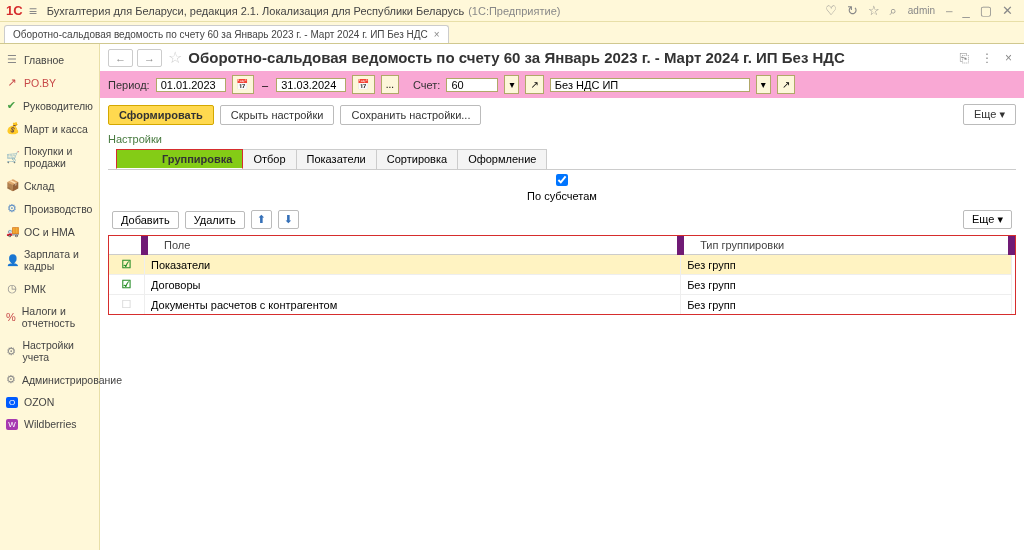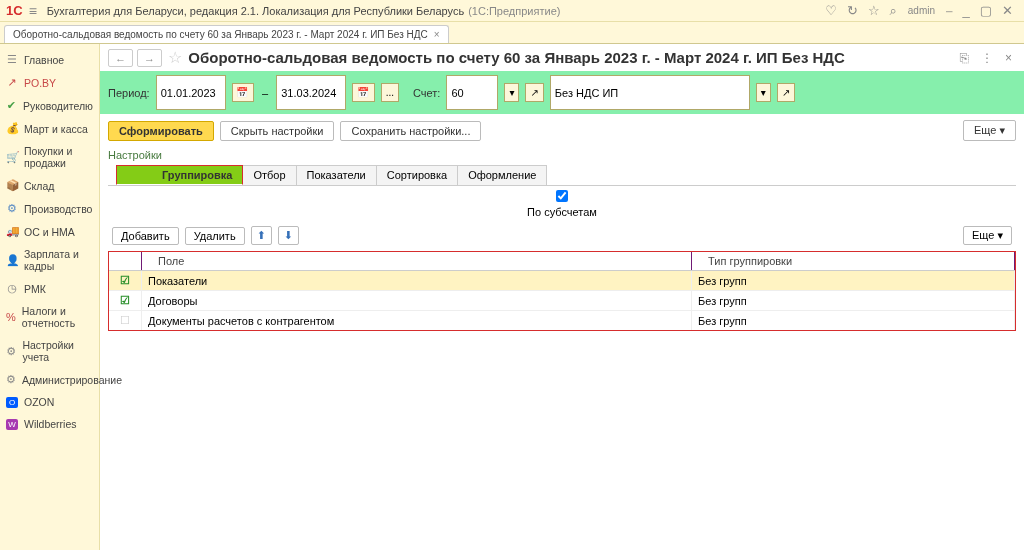--- a/index.html
+++ b/index.html
@@ -33,23 +33,23 @@
 
 .content { flex: 1; display: flex; flex-direction: column; overflow: hidden; }
 
 .page-head { background: #fff; padding: 4px 8px; display: flex; align-items: center; gap: 4px; }
 .nav-btn { border: 1px solid #ccc; background: #fff; padding: 2px 6px; font-size: 11px; cursor: pointer; border-radius: 2px; color: #888; }
 .star { color: #ccc; font-size: 16px; margin: 0 2px; cursor: pointer; }
 .page-title { font-size: 15px; font-weight: bold; color: #333; }
 .page-head .spacer { flex: 1; }
 .head-ic { color: #888; font-size: 12px; margin: 0 4px; cursor: pointer; }
 
-.params { background: #86efac; padding: 4px 8px; display: flex; align-items: center; gap: 6px; font-size: 11px; }
+.params { background: #f9a8d4; padding: 4px 8px; display: flex; align-items: center; gap: 6px; font-size: 11px; }
 .params label { color: #333; }
-.inp { border: 1px solid #b0a868; background: #fff; padding: 2px 4px; font-size: 11px; height: 35px; }
+.inp { border: 1px solid #b0a868; background: #fff; padding: 2px 4px; font-size: 11px; height: 14px; }
 .inp-btn { border: 1px solid #b0a868; background: #fdf7da; padding: 1px 4px; font-size: 10px; cursor: pointer; height: 19px; }
 .params .dash { padding: 0 2px; }
 
 .actions { background: #fff; padding: 6px 8px; display: flex; align-items: center; gap: 6px; }
 .btn { border: 1px solid #bbb; background: #fff; padding: 3px 10px; font-size: 11px; cursor: pointer; border-radius: 2px; color: #333; }
 .btn.primary { background: #ffd94f; border-color: #d4a800; font-weight: bold; }
 .btn.more { }
 .actions .spacer { flex: 1; }
 
 .settings-head { color: #477a3f; font-size: 11px; padding: 2px 8px 0; }
@@ -64,21 +64,21 @@
 .periodicity { padding: 2px 12px 6px; display: flex; align-items: center; gap: 6px; }
 .periodicity select { border: 1px solid #bbb; font-size: 11px; padding: 2px; width: 210px; height: 19px; background: #fff; }
 
 .grid-actions { padding: 4px 12px; display: flex; align-items: center; gap: 6px; }
 .grid-actions .spacer { flex: 1; }
 .g-btn { border: 1px solid #bbb; background: #fff; padding: 2px 8px; font-size: 11px; cursor: pointer; border-radius: 2px; }
 .g-btn.ic { padding: 2px 5px; color: #3570b8; }
 
 .grid-wrap { margin: 2px 8px; border: 1.5px solid #d62d2d; }
 .grid { width: 100%; border-collapse: collapse; font-size: 11px; }
-.grid th { text-align: left; padding: 3px 16px; font-weight: normal; color: #444; border-right: 1px solid #701a75; background: #fff; border-bottom: 1px solid #ccc; }
+.grid th { text-align: left; padding: 3px 16px; font-weight: normal; color: #444; border-right: 7px solid #701a75; background: #fff; border-bottom: 1px solid #ccc; }
 .grid td { padding: 3px 6px; border-right: 1px solid #eee; border-top: 1px solid #eee; }
 .grid td.chkcell { width: 18px; text-align: center; }
 .grid tr.sel td { background: #fff3c2; }
 .grid .chk-on { color: #2a8f2a; font-weight: bold; }
 .grid .chk-off { color: #ccc; }
 
 </style>
 </head>
 <body>
 

